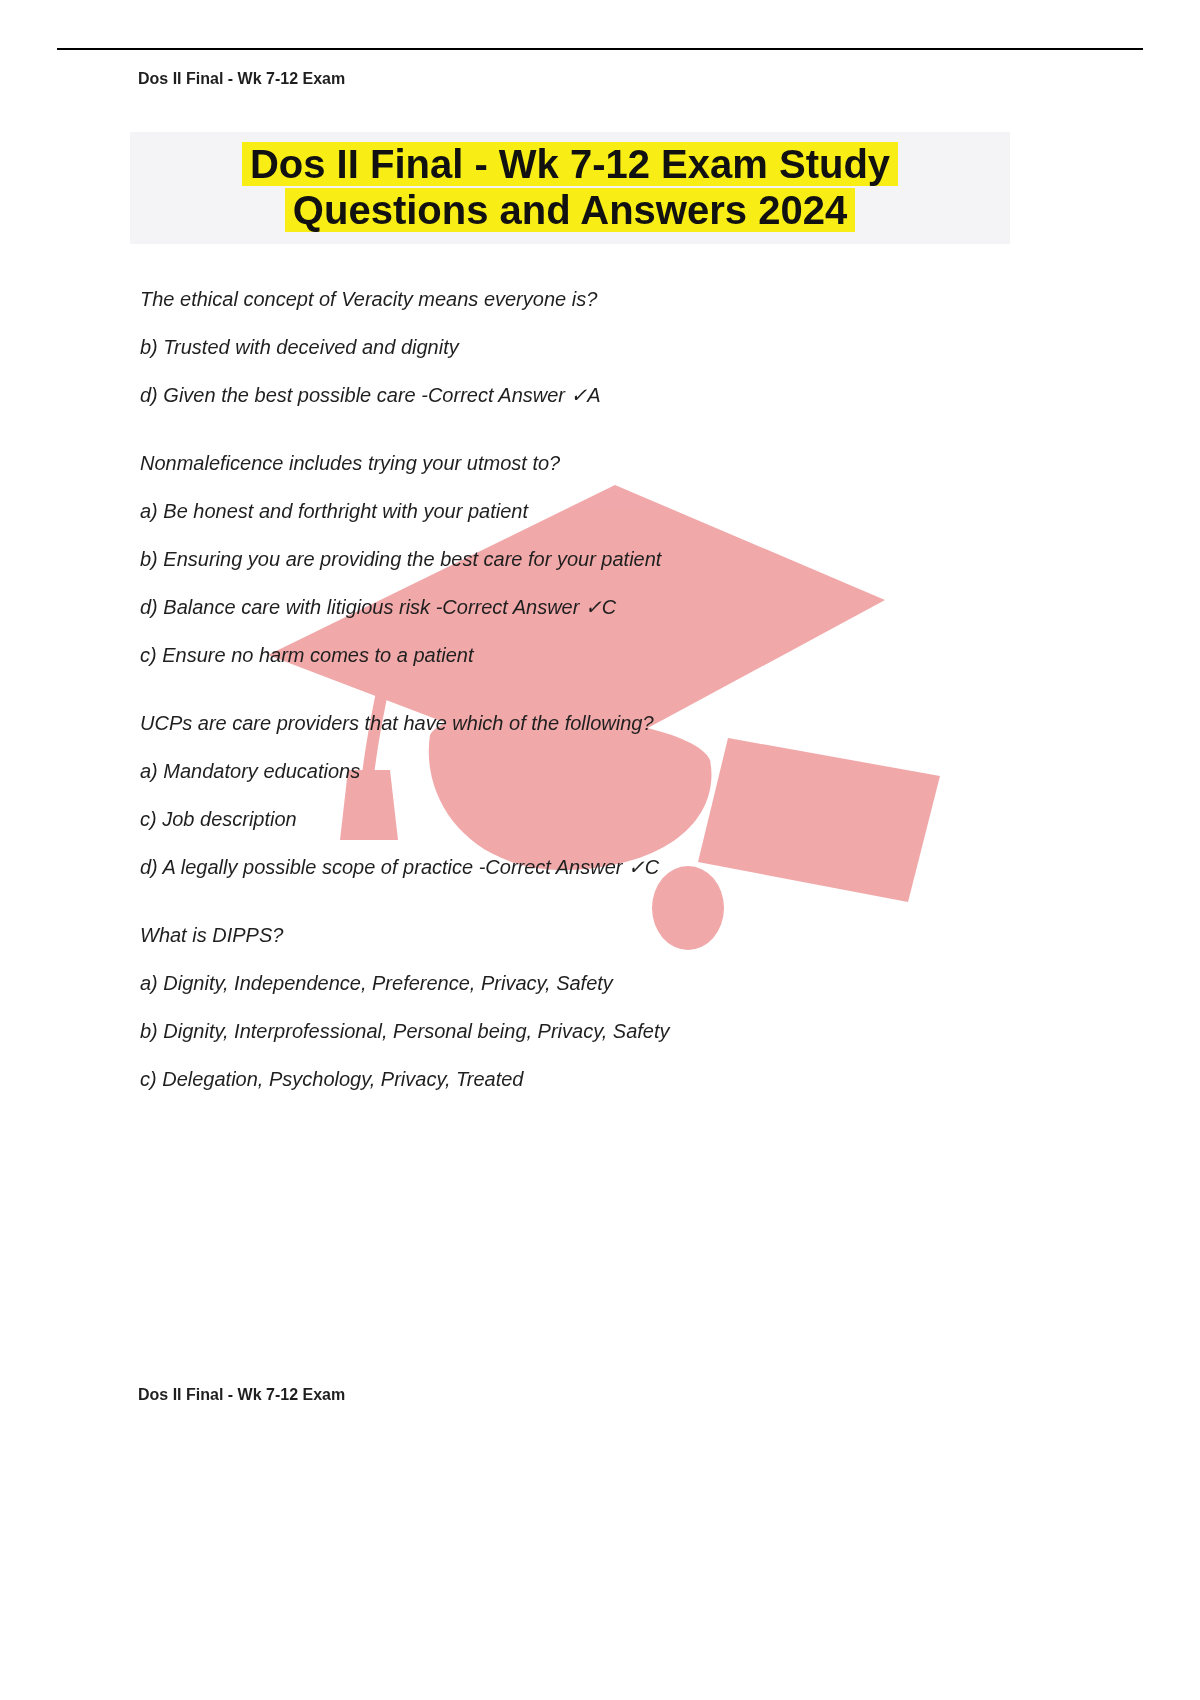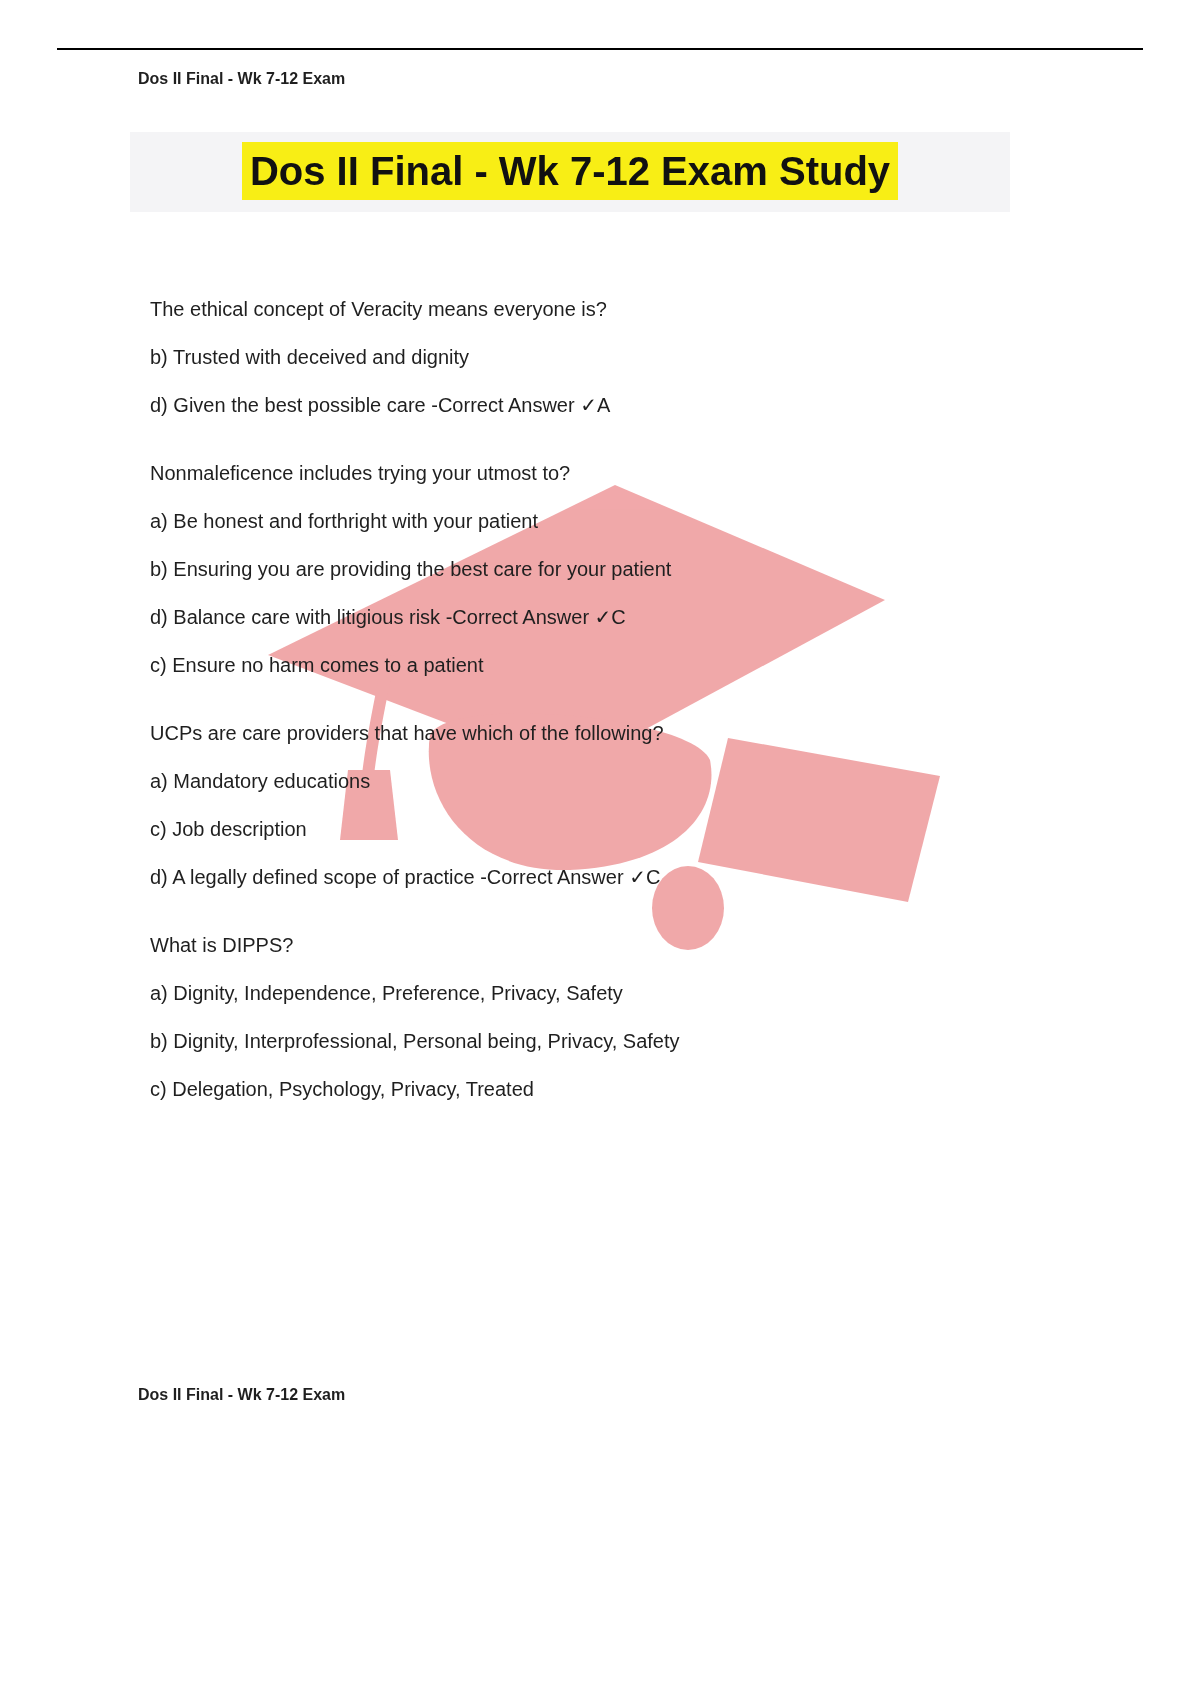--- a/index.html
+++ b/index.html
@@ -51,60 +51,61 @@
     padding: 9px 0 11px 0;
     z-index: 2;
   }
   .title-line {
     display: inline-block;
     background: var(--highlight, #f8ee15);
     font-size: 40px;
     line-height: 44px;
     font-weight: bold;
     color: #111;
-    padding: 7px 8px;
+    padding: 0 8px;
     margin: 1px 0;
     white-space: nowrap;
   }
   .watermark {
     position: absolute;
     top: 470px;
     left: 240px;
     width: 720px;
     height: 500px;
     z-index: 1;
     pointer-events: none;
   }
   .content {
     position: absolute;
     top: 284px;
     left: 136px;
     right: 90px;
     z-index: 2;
   }
-  .question-block { margin: 14px; }
+  .question-block { margin: 4px; font-style: italic; }
   .question-block + .question-block { margin-top: 46px; }
   .line {
     font-size: 20px;
     line-height: 22px;
     margin: 0 0 26px 0;
   }
   .line:last-child { margin-bottom: 0; }
 </style>
 </head>
 <body>
 
 <div class="page">
 
   <div class="rule rule-top"></div>
 
   <div class="running-header">Dos II Final - Wk 7-12 Exam</div>
 
   <div class="title-box">
     <span class="title-line">Dos II Final - Wk 7-12 Exam Study</span><br>
+    <span class="title-line">Questions and Answers 2024</span>
   </div>
 
   <svg class="watermark" viewBox="0 0 720 500" xmlns="http://www.w3.org/2000/svg" aria-hidden="true">
     <g style="fill:var(--watermark,#ee999b); opacity:0.85;">
 
       <polygon points="375,15 645,130 330,300 28,185"></polygon>
 
       <path d="M190,265 C210,225 450,245 470,290 C480,340 440,395 330,400 C230,403 180,330 190,265 Z"></path>
 
       <path d="M150,185 C140,230 132,270 128,305" style="fill:none; stroke:var(--watermark,#ee999b); stroke-width:12; opacity:1;"></path>
@@ -130,21 +131,21 @@
       <p class="line">a) Be honest and forthright with your patient</p>
       <p class="line">b) Ensuring you are providing the best care for your patient</p>
       <p class="line">d) Balance care with litigious risk -Correct Answer ✓C</p>
       <p class="line">c) Ensure no harm comes to a patient</p>
     </div>
 
     <div class="question-block">
       <p class="line">UCPs are care providers that have which of the following?</p>
       <p class="line">a) Mandatory educations</p>
       <p class="line">c) Job description</p>
-      <p class="line">d) A legally defined scope of practice -Correct Answer ✓C</p>
+      <p class="line">d) A legally possible scope of practice -Correct Answer ✓C</p>
     </div>
 
     <div class="question-block">
       <p class="line">What is DIPPS?</p>
       <p class="line">a) Dignity, Independence, Preference, Privacy, Safety</p>
       <p class="line">b) Dignity, Interprofessional, Personal being, Privacy, Safety</p>
       <p class="line">c) Delegation, Psychology, Privacy, Treated</p>
     </div>
 
   </div>

